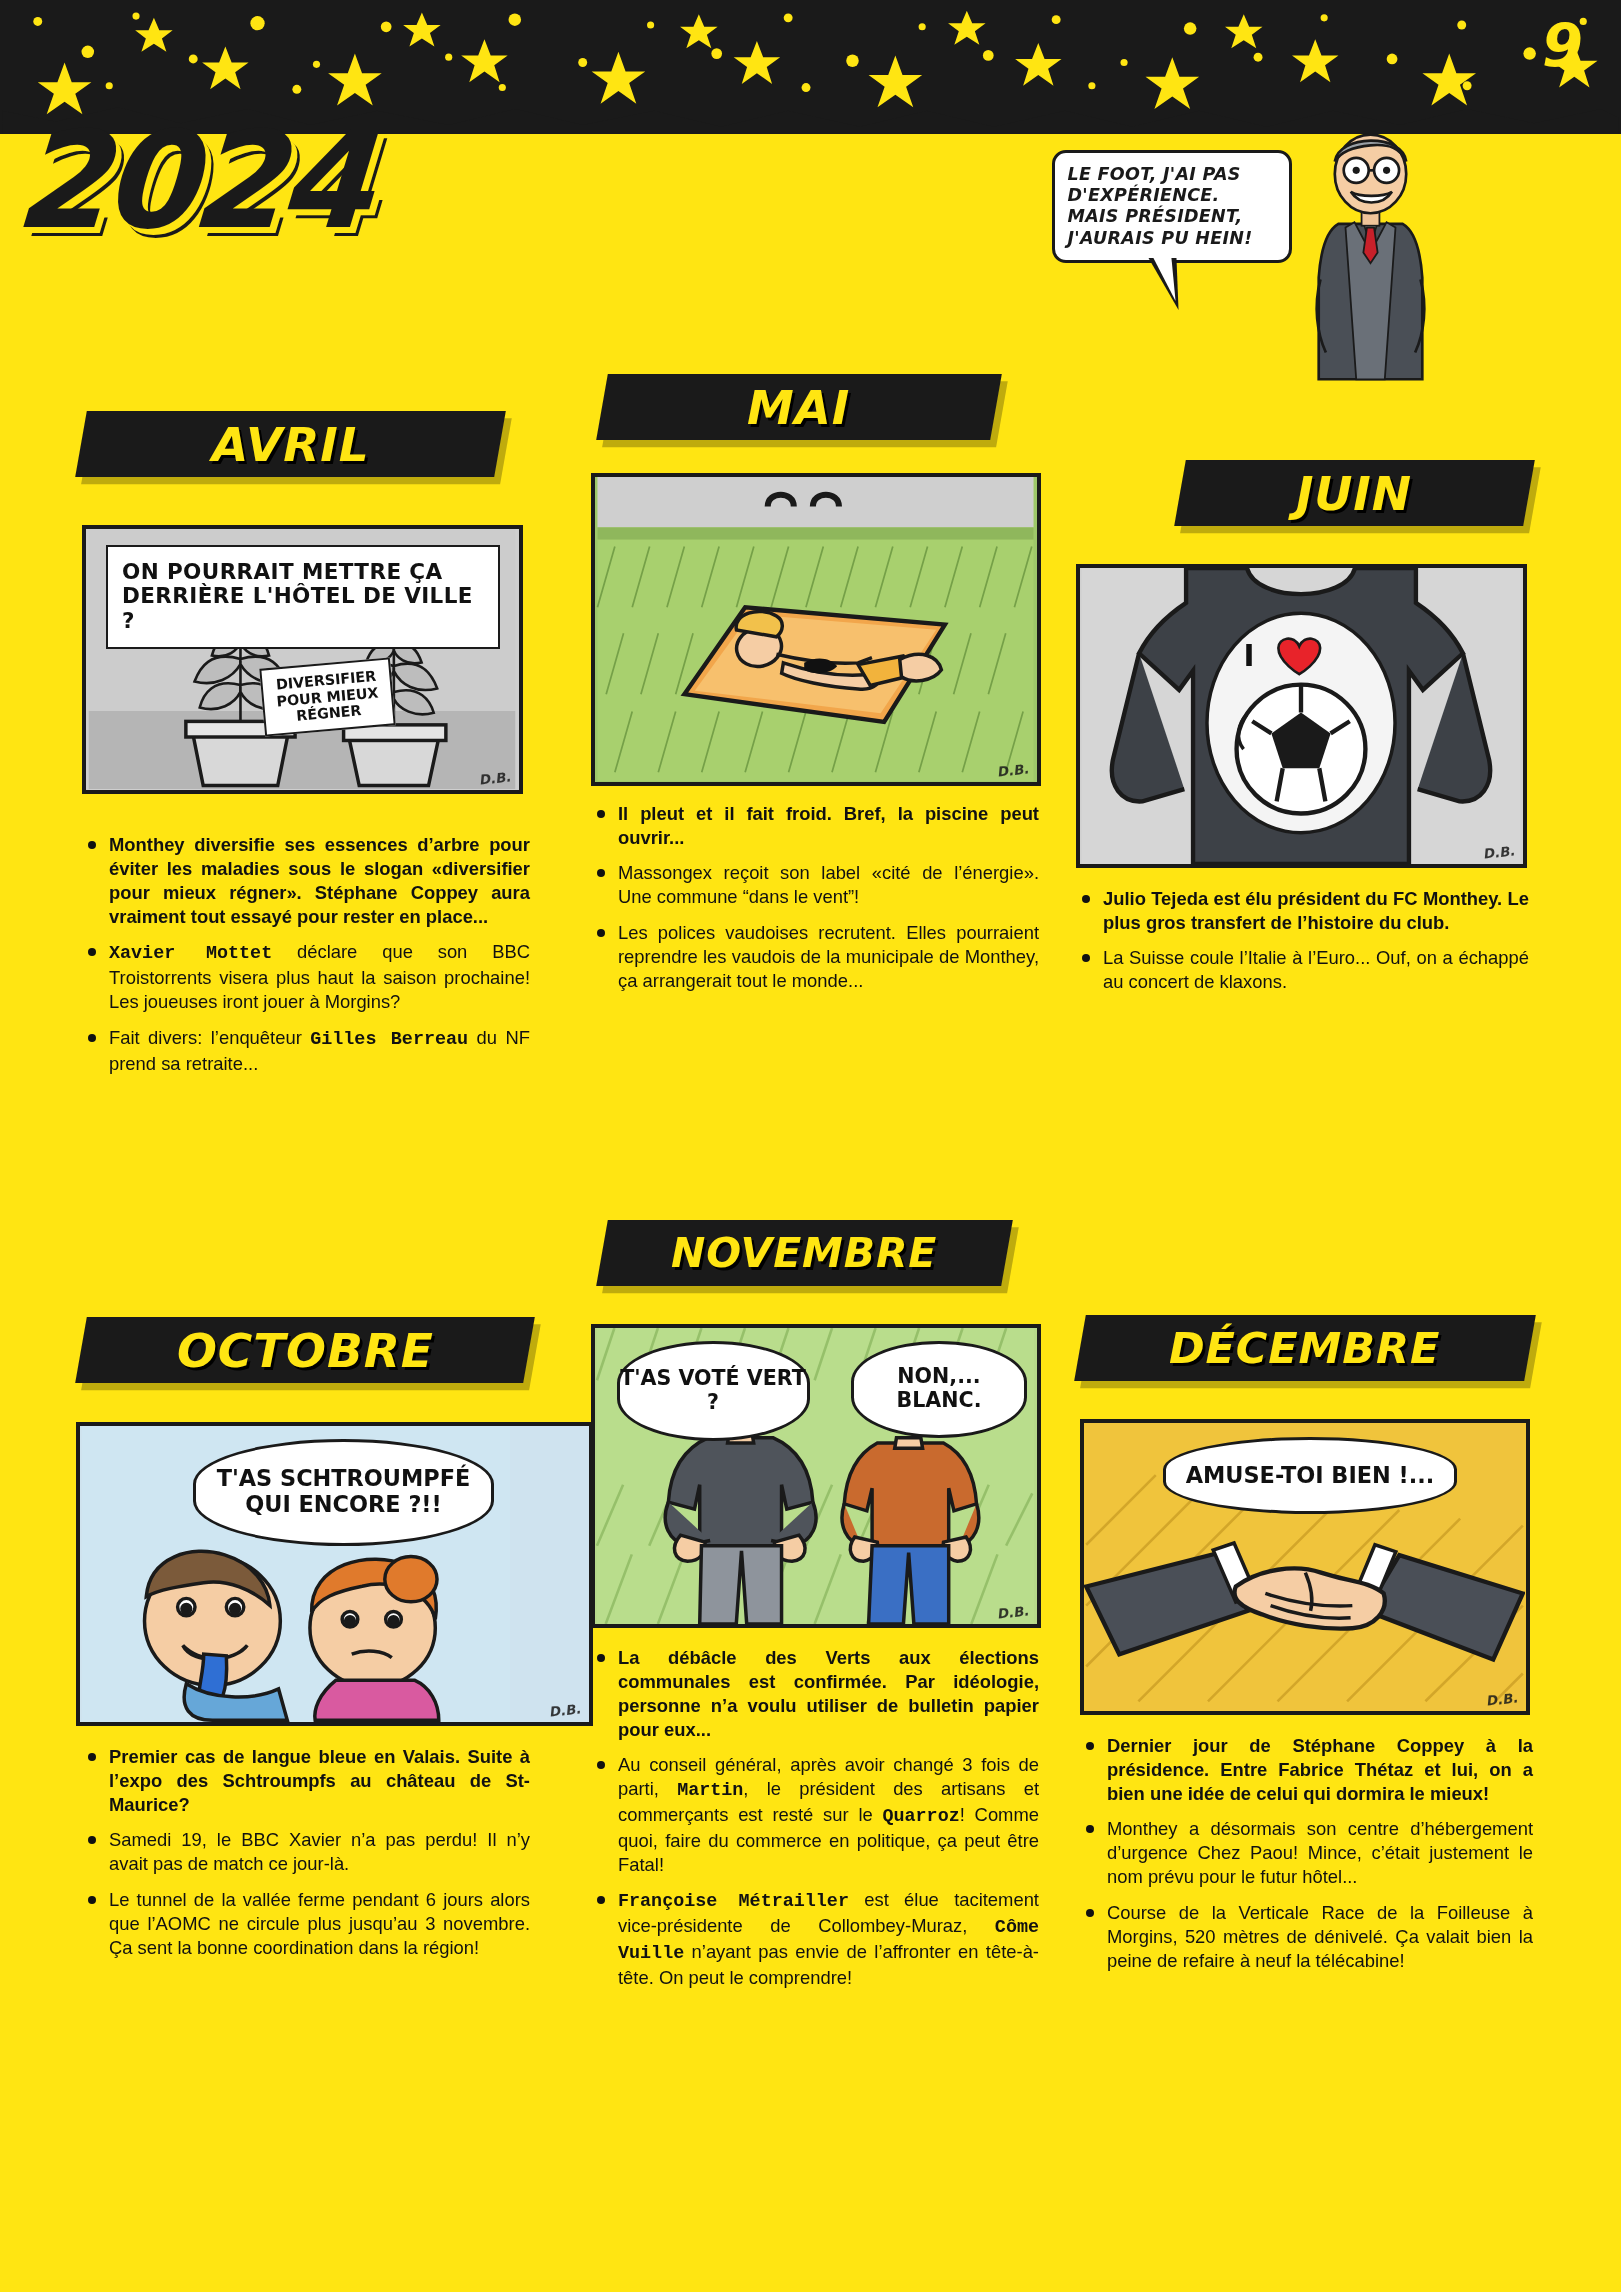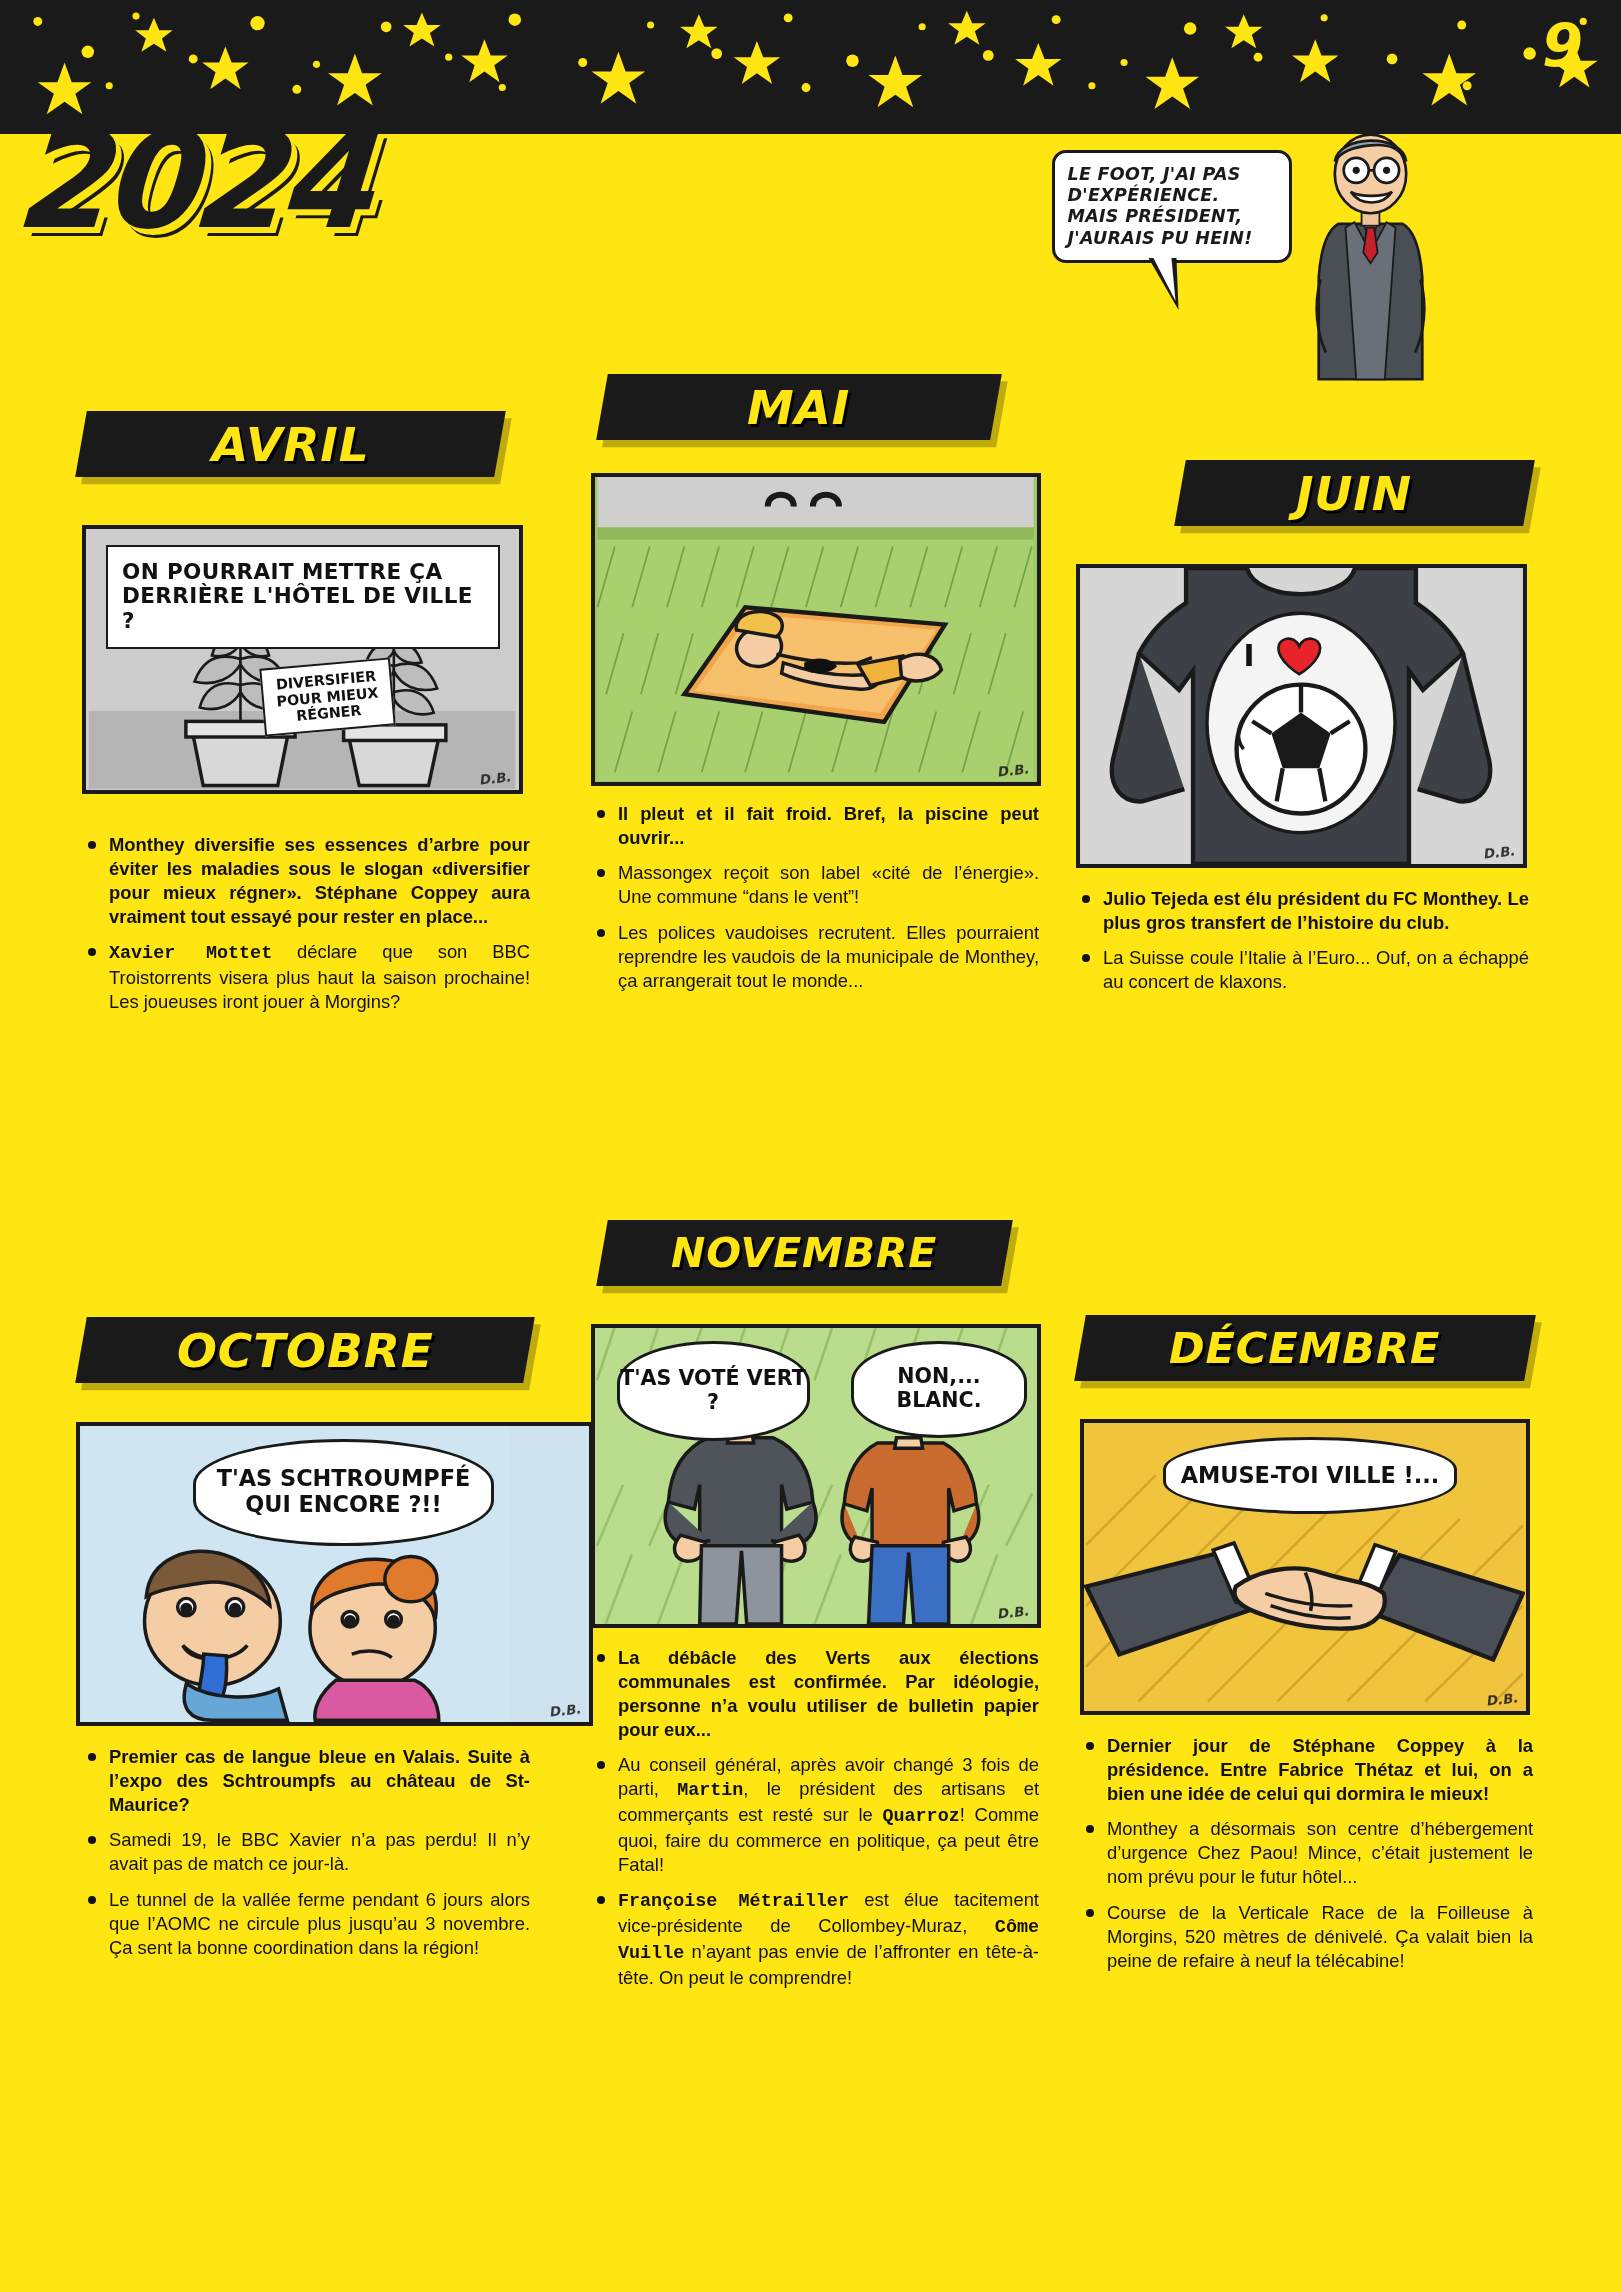--- a/index.html
+++ b/index.html
@@ -273,20 +273,21 @@
   </svg>
   <div class="cap" style="left:19.7px; top:16px; width:394px; padding:12.5px 14.3px; font-size:21.5px; letter-spacing:0.4px;">ON POURRAIT METTRE ÇA DERRIÈRE L'HÔTEL DE VILLE ?</div>
   <div class="cap" style="left:176px; top:134px; width:131px; padding:7.2px 5.4px; font-size:14.3px; text-align:center; transform:rotate(-5deg);">DIVERSIFIER POUR MIEUX RÉGNER</div>
   <div class="sig">D.B.</div>
 </div>
 
 <div class="col" style="left:82px; top:833px; width:448px;">
   <ul class="news">
     <li class="bold">Monthey diversifie ses essences d’arbre pour éviter les maladies sous le slogan «diversifier pour mieux régner». Stéphane Coppey aura vraiment tout essayé pour rester en place...</li>
     <li><b>Xavier Mottet</b> déclare que son BBC Troistorrents visera plus haut la saison prochaine! Les joueuses iront jouer à Morgins?</li>
+    <li>Fait divers: l’enquêteur <b>Gilles Berreau</b> du NF prend sa retraite...</li>
   </ul>
 </div>
 
 <div class="banner" style="left:602px; top:374px; width:394px;">
   <span>MAI</span>
 </div>
 
 <div class="frame" style="left:591px; top:473px; width:450px; height:313px; background:#9ec86a;">
   <svg viewBox="0 0 502 350" width="441" height="304" style="position:absolute;left:0;top:0;">
     <rect width="502" height="350" fill="#a8d06e"></rect>
@@ -468,21 +469,21 @@
     <path d="M502,196 L360,152 L322,216 L468,272 Z" fill="#4a4f57" stroke="#1a1a1a" stroke-width="5"></path>
 
     <path d="M146,146 L172,206 L196,198 L170,138 Z" fill="#fff" stroke="#1a1a1a" stroke-width="4"></path>
     <path d="M356,148 L332,206 L308,198 L332,140 Z" fill="#fff" stroke="#1a1a1a" stroke-width="4"></path>
 
     <path d="M172,188 C200,168 240,162 270,172 C300,182 326,182 342,196 C348,216 332,234 306,236 C272,238 232,232 202,220 C178,212 166,202 172,188 Z" fill="#f5cda4" stroke="#1a1a1a" stroke-width="5"></path>
     <path d="M206,196 C236,206 272,212 306,210" stroke="#1a1a1a" stroke-width="4" fill="none"></path>
     <path d="M212,210 C240,220 274,226 304,224" stroke="#1a1a1a" stroke-width="4" fill="none"></path>
     <path d="M252,172 C258,186 262,200 258,216" stroke="#1a1a1a" stroke-width="4" fill="none"></path>
   </svg>
-  <div class="speech" style="left:79px; top:14.3px; width:294px; height:77px; font-size:22.4px;">AMUSE-TOI VILLE !...</div>
+  <div class="speech" style="left:79px; top:14.3px; width:294px; height:77px; font-size:22.4px;">AMUSE-TOI BIEN !...</div>
   <div class="sig">D.B.</div>
 </div>
 
 <div class="col" style="left:1080px; top:1734px; width:453px;">
   <ul class="news">
     <li class="bold">Dernier jour de Stéphane Coppey à la présidence. Entre Fabrice Thétaz et lui, on a bien une idée de celui qui dormira le mieux!</li>
     <li>Monthey a désormais son centre d’hébergement d’urgence Chez Paou! Mince, c’était justement le nom prévu pour le futur hôtel...</li>
     <li>Course de la Verticale Race de la Foilleuse à Morgins, 520 mètres de dénivelé. Ça valait bien la peine de refaire à neuf la télécabine!</li>
   </ul>
 </div>

